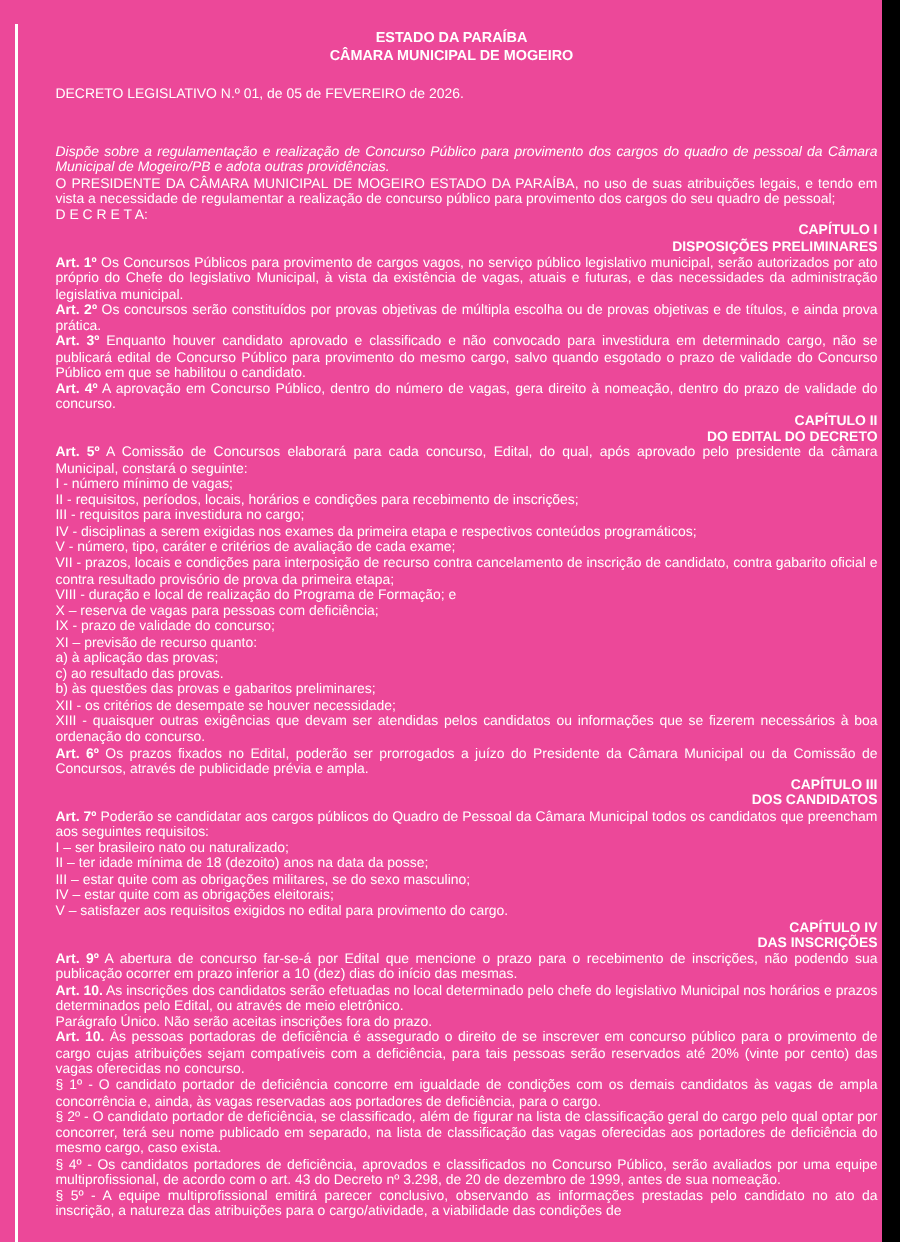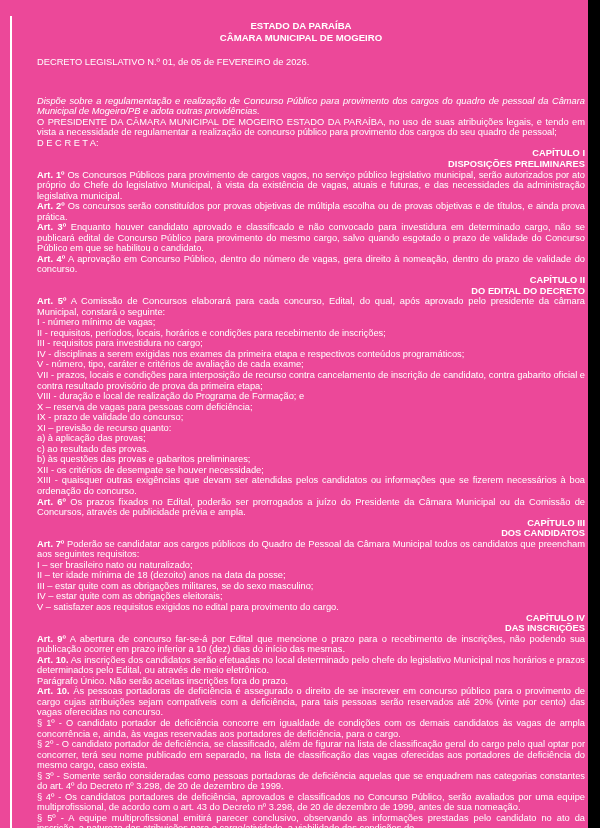--- a/index.html
+++ b/index.html
@@ -105,18 +105,17 @@
         <p>IV – estar quite com as obrigações eleitorais;</p>
         <p>V – satisfazer aos requisitos exigidos no edital para provimento do cargo.</p>
         <p class="heading">CAPÍTULO IV</p>
         <p class="heading">DAS INSCRIÇÕES</p>
         <p><b class="art-prefix">Art. 9º</b> A abertura de concurso far-se-á por Edital que mencione o prazo para o recebimento de inscrições, não podendo sua publicação ocorrer em prazo inferior a 10 (dez) dias do início das mesmas.</p>
         <p><b class="art-prefix">Art. 10.</b> As inscrições dos candidatos serão efetuadas no local determinado pelo chefe do legislativo Municipal nos horários e prazos determinados pelo Edital, ou através de meio eletrônico.</p>
         <p>Parágrafo Único.  Não serão aceitas inscrições fora do prazo.</p>
         <p><b class="art-prefix">Art. 10.</b> Às pessoas portadoras de deficiência é assegurado o direito de se inscrever em concurso público para o provimento de cargo cujas atribuições sejam compatíveis com a deficiência, para tais pessoas serão reservados até 20% (vinte por cento) das vagas oferecidas no concurso.</p>
         <p>§ 1º - O candidato portador de deficiência concorre em igualdade de condições com os demais candidatos às vagas de ampla concorrência e, ainda, às vagas reservadas aos portadores de deficiência, para o cargo.</p>
         <p>§ 2º - O candidato portador de deficiência, se classificado, além de figurar na lista de classificação geral do cargo pelo qual optar por concorrer, terá seu nome publicado em separado, na lista de classificação das vagas oferecidas aos portadores de deficiência do mesmo cargo, caso exista.</p>
-        <p>§ 3º - Somente serão consideradas como pessoas portadoras de deficiência aquelas que se enquadrem nas categorias constantes do art. 4º do Decreto nº 3.298, de 20 de dezembro de 1999.</p>
         <p>§ 4º - Os candidatos portadores de deficiência, aprovados e classificados no Concurso Público, serão avaliados por uma equipe multiprofissional, de acordo com o art. 43 do Decreto nº 3.298, de 20 de dezembro de 1999, antes de sua nomeação.</p>
         <p>§ 5º - A equipe multiprofissional emitirá parecer conclusivo, observando as informações prestadas pelo candidato no ato da inscrição, a natureza das atribuições para o cargo/atividade, a viabilidade das condições de</p>
       </div>
   </div>
 </div>
 
 </body></html>

